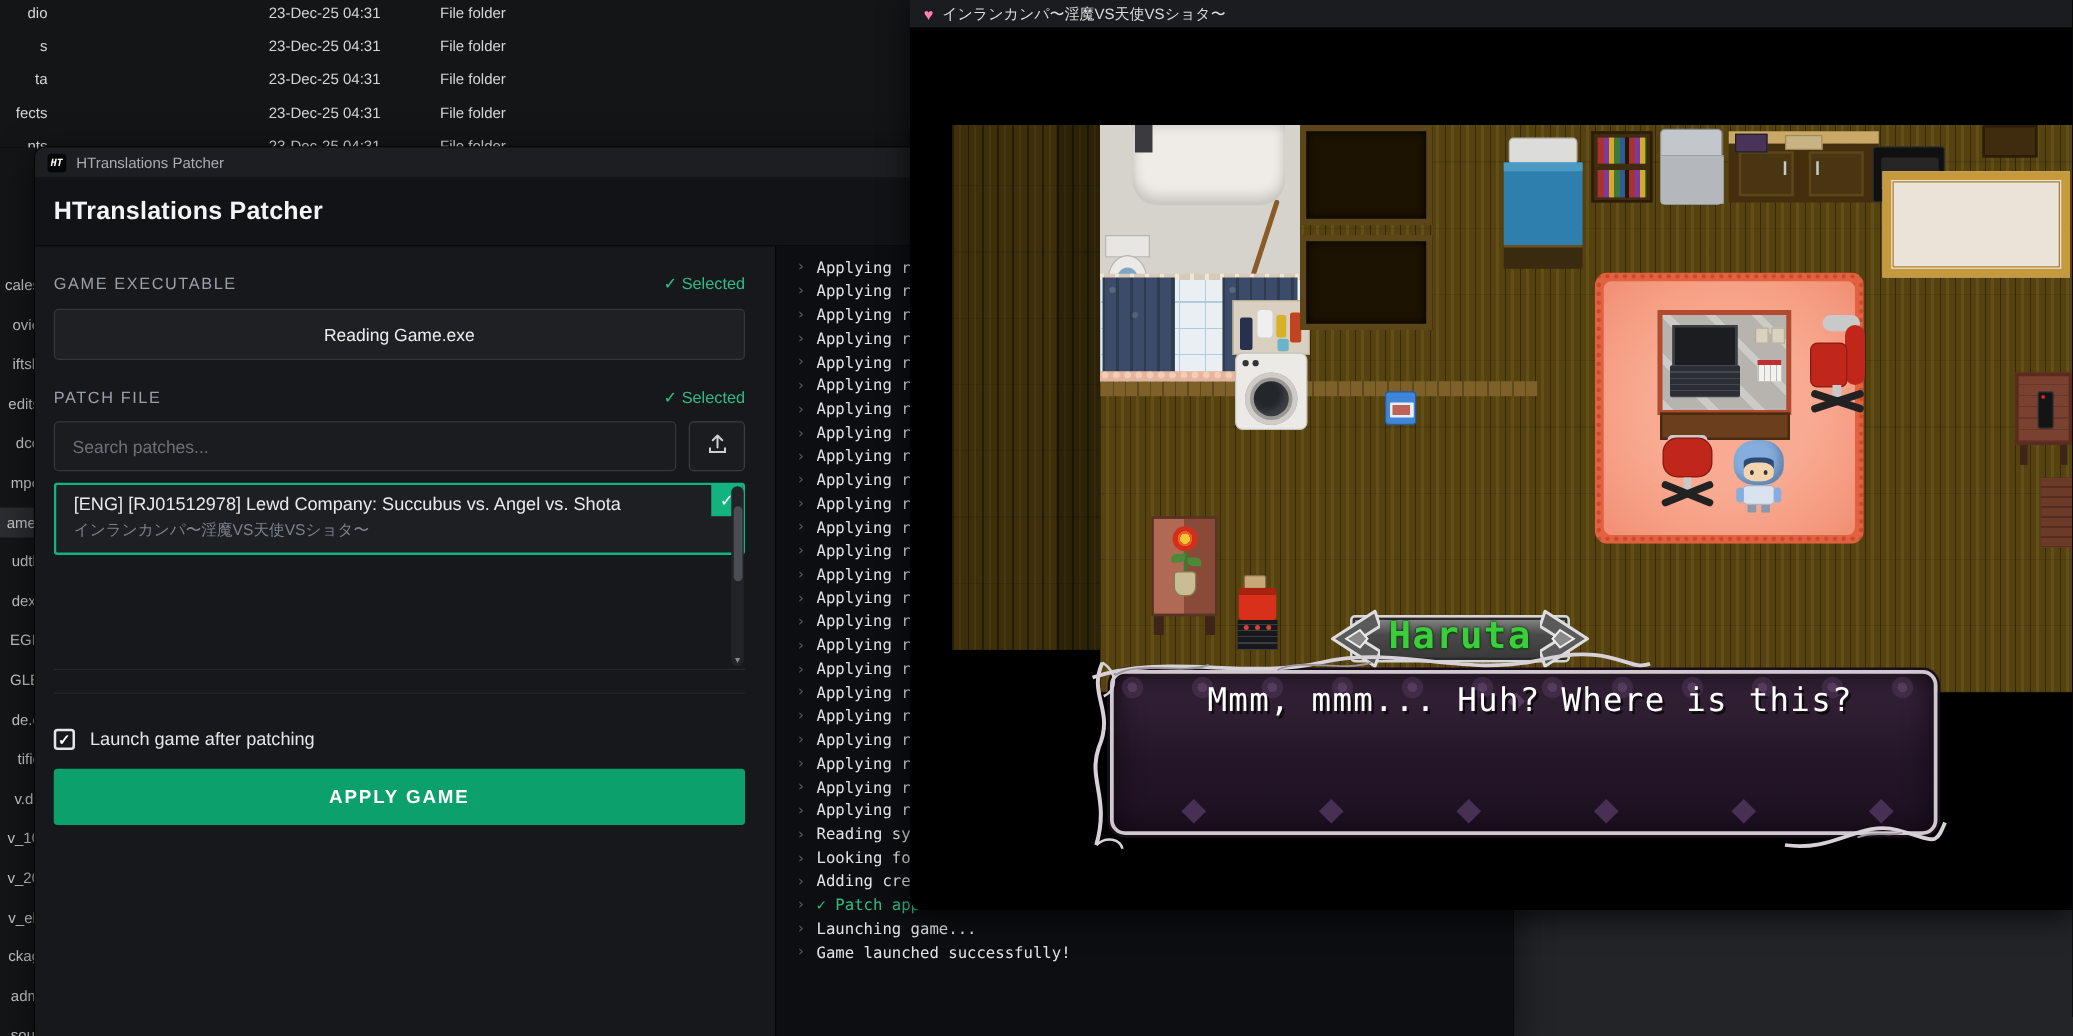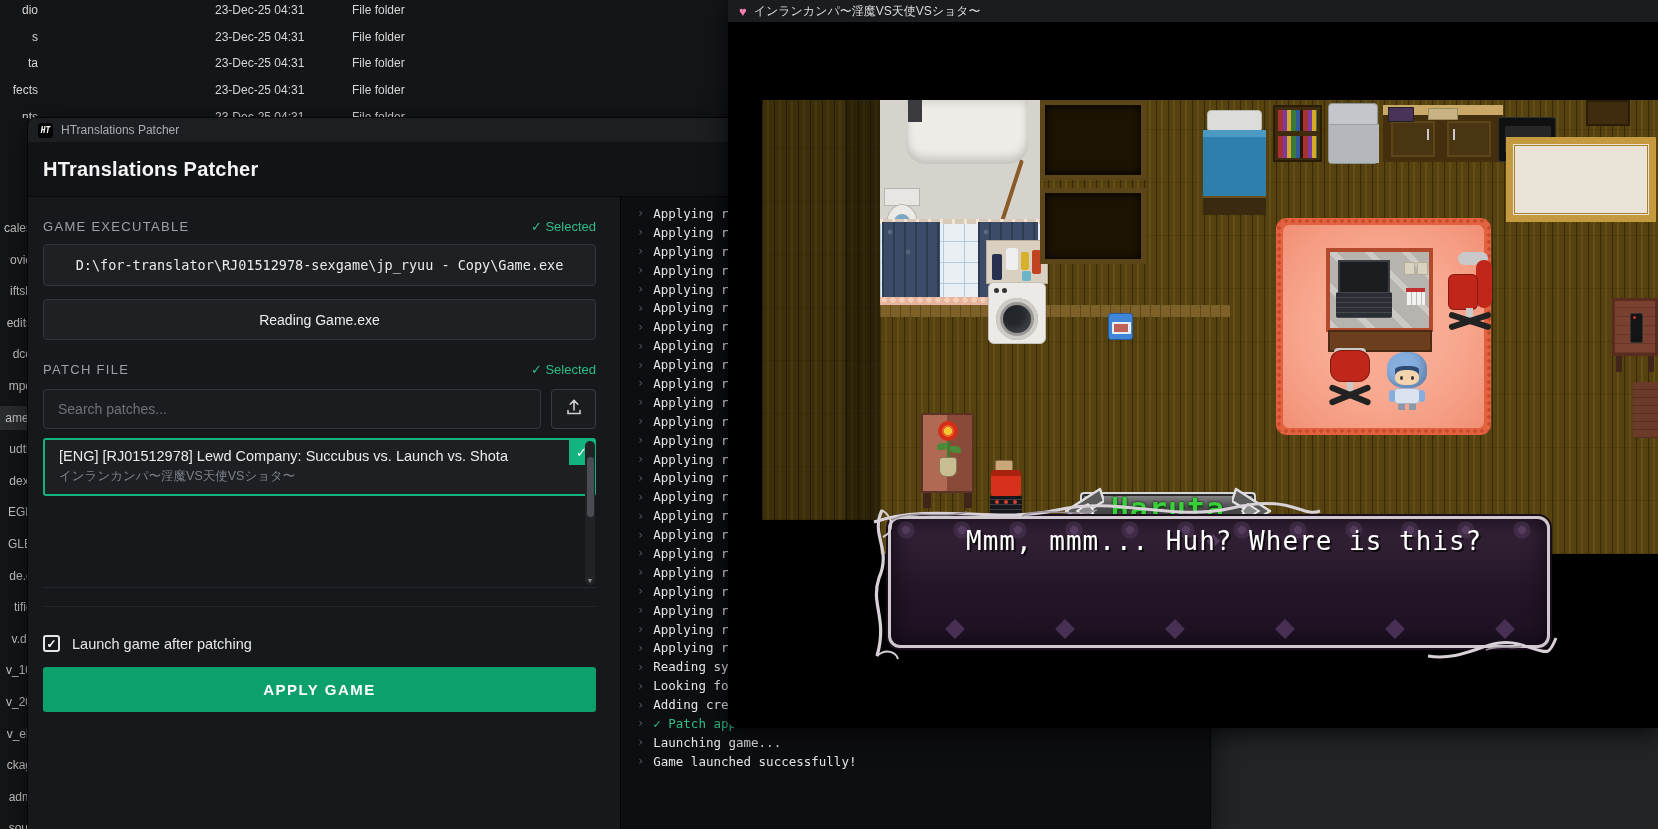--- a/index.html
+++ b/index.html
@@ -222,42 +222,41 @@
     </div>
     <div class="p-header">
       <h1>HTranslations Patcher</h1>
     </div>
     <div class="p-body">
       <div class="p-form">
         <div class="sec-row">
           <div class="sec-label">GAME EXECUTABLE</div>
           <div class="sec-status">✓ Selected</div>
         </div>
-        <div class="path-box">D:\for-translator\RJ01512978-sexgame\jp_ryuu - Copy\Game.exe</div>
         <div class="change-btn">Reading Game.exe</div>
 
         <div class="sec-row">
           <div class="sec-label">PATCH FILE</div>
           <div class="sec-status">✓ Selected</div>
         </div>
         <div class="search-row">
           <input class="search-input" type="text" placeholder="Search patches..." style="">
           <div class="upload-btn">
             <span>
               <svg width="18" height="18" viewBox="0 0 18 18" fill="none">
                 <path d="M9 12 V3 M5.2 6.2 L9 2.4 L12.8 6.2" stroke="#cfcfcf" stroke-width="1.6" stroke-linecap="round" stroke-linejoin="round"></path>
                 <path d="M3 12.5 V15.5 H15 V12.5" stroke="#cfcfcf" stroke-width="1.6" stroke-linecap="round"></path>
               </svg>
             </span>
           </div>
         </div>
 
         <div class="patch-list" id="patchList">
           <div class="patch-item selected">
-              <div class="pi-title">[ENG] [RJ01512978] Lewd Company: Succubus vs. Launch vs. Shota</div>
+              <div class="pi-title">[ENG] [RJ01512978] Lewd Company: Succubus vs. Angel vs. Shota</div>
               <div class="pi-sub">インランカンパ〜淫魔VS天使VSショタ〜</div>
               <div class="check-badge">✓</div>
             </div>
             <div class="list-scrollbar">
             <div class="list-thumb"></div>
             <div class="list-arrow">▼</div>
           </div>
         </div>
 
         <div class="form-divider"></div>
@@ -559,21 +558,21 @@
           <path d="M42 6 L8 28 L42 50 L46 38 L30 28 L46 18 Z" fill="#5a5a5a" stroke="#dedede" stroke-width="2.4" stroke-linejoin="round"></path>
           <path d="M30 21 L19 28 L30 35 L36 28 Z" fill="#8a8a8a" stroke="#efefef" stroke-width="1.6"></path>
         </svg>
         <svg class="abs" style="right:0;top:0;transform:scaleX(-1);" width="46" height="56" viewBox="0 0 46 56">
           <path d="M42 6 L8 28 L42 50 L46 38 L30 28 L46 18 Z" fill="#5a5a5a" stroke="#dedede" stroke-width="2.4" stroke-linejoin="round"></path>
           <path d="M30 21 L19 28 L30 35 L36 28 Z" fill="#8a8a8a" stroke="#efefef" stroke-width="1.6"></path>
         </svg>
         <div class="abs nameplate-text" style="left:0;top:8px;width:220px;text-align:center;">Haruta</div>
       </div>
 
-      <div class="abs" style="left:150px;top:488px;width:676px;height:146px;z-index:5;text-align:center;">
+      <div class="abs" style="left:150px;top:508px;width:676px;height:146px;z-index:5;text-align:center;">
         <div class="dlg-box"></div>
         <div class="dlg-frieze"></div>
         <div class="dlg-fleur" style="left:70px;top:112px;"></div>
         <div class="dlg-fleur" style="left:180px;top:112px;"></div>
         <div class="dlg-fleur" style="left:290px;top:112px;"></div>
         <div class="dlg-fleur" style="left:400px;top:112px;"></div>
         <div class="dlg-fleur" style="left:510px;top:112px;"></div>
         <div class="dlg-fleur" style="left:620px;top:112px;"></div>
         <div class="dlg-fleur" style="left:330px;top:26px;width:10px;height:10px;background:#543b5c;"></div>
         <svg class="abs" style="left:-6px;top:-12px;" width="450" height="28" viewBox="0 0 450 28">

